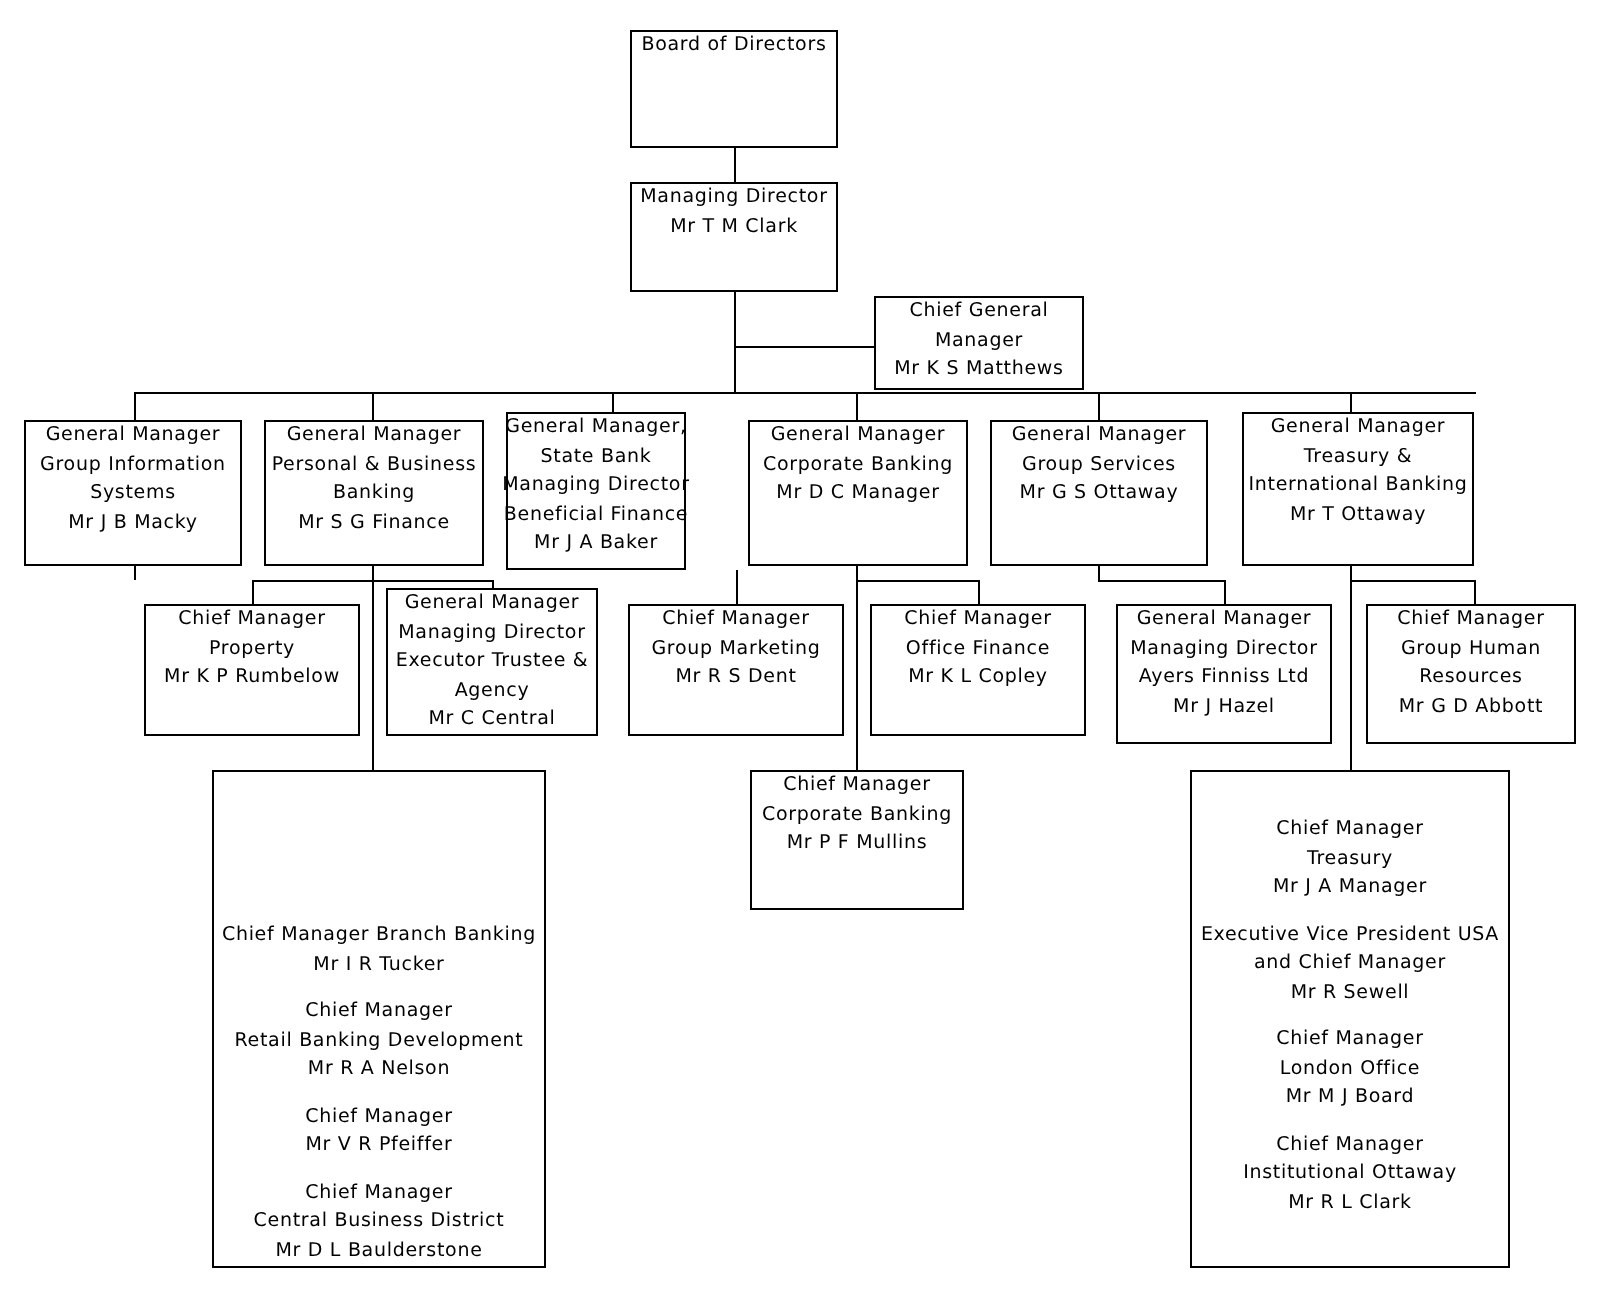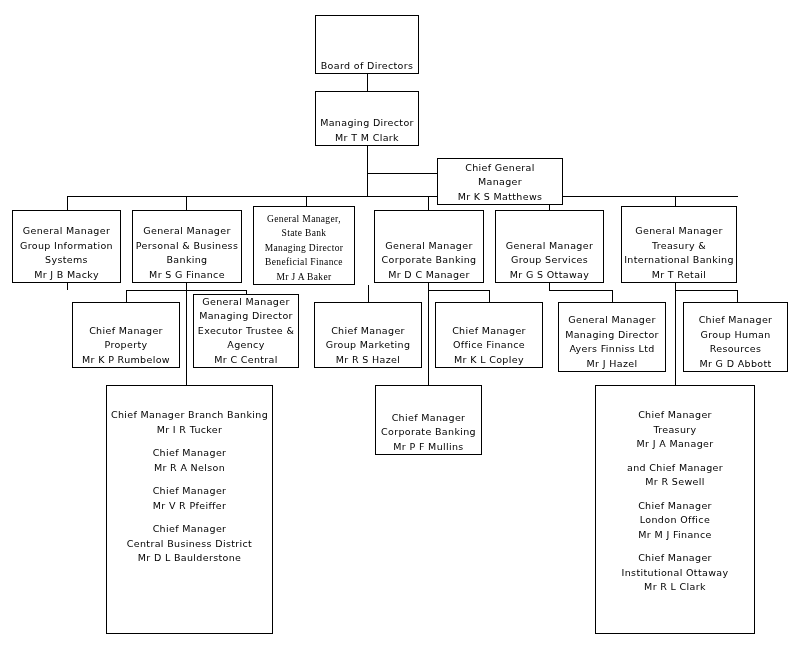--- a/index.html
+++ b/index.html
@@ -20,21 +20,21 @@
     overflow: hidden;
   }
   .node {
     position: absolute;
     box-sizing: border-box;
     border: 1px solid #000000;
     background: #ffffff;
     display: flex;
     flex-direction: column;
     align-items: center;
-    justify-content: flex-end;
+    justify-content: flex-start;
     text-align: center;
     font-size: 9.5px;
     line-height: 14.5px;
     letter-spacing: 0.35px;
     z-index: 2;
   }
   .node .line {
     display: block;
     white-space: nowrap;
   }
@@ -43,21 +43,21 @@
     height: 9px;
   }
   .connector {
     position: absolute;
     background: #000000;
     z-index: 1;
   }
   .connector.v { width: 1px; }
   .connector.h { height: 1px; }
   .node.tall {
-    justify-content: flex-start;
+    justify-content: flex-end;
     padding-top: 22px;
   }
   .node.tall-r {
     justify-content: flex-start;
     padding-top: 22px;
   }
 </style>
 </head>
 <body>
 
@@ -101,41 +101,41 @@
 
   <div class="node" style="left:315px; top:15px; width:104px; height:59px;">
     <span class="line">Board of Directors</span>
   </div>
 
   <div class="node" style="left:315px; top:91px; width:104px; height:55px;">
     <span class="line">Managing Director</span>
     <span class="line">Mr T M Clark</span>
   </div>
 
-  <div class="node" style="left:437px; top:158px; width:126px; height:47px;">
+  <div class="node" style="left:437px; top:148px; width:105px; height:47px;">
     <span class="line">Chief General</span>
     <span class="line">Manager</span>
     <span class="line">Mr K S Matthews</span>
   </div>
 
   <div class="node" style="left:12px; top:210px; width:109px; height:73px;">
     <span class="line">General Manager</span>
     <span class="line">Group Information</span>
     <span class="line">Systems</span>
     <span class="line">Mr J B Macky</span>
   </div>
 
   <div class="node" style="left:132px; top:210px; width:110px; height:73px;">
     <span class="line">General Manager</span>
     <span class="line">Personal &amp; Business</span>
     <span class="line">Banking</span>
     <span class="line">Mr S G Finance</span>
   </div>
 
-  <div class="node" style="left:253px; top:206px; width:102px; height:79px;font-family:Liberation Serif, serif;">
+  <div class="node" style="left:253px; top:206px; width:90px; height:79px;">
     <span class="line">General Manager,</span>
     <span class="line">State Bank</span>
     <span class="line">Managing Director</span>
     <span class="line">Beneficial Finance</span>
     <span class="line">Mr J A Baker</span>
   </div>
 
   <div class="node" style="left:374px; top:210px; width:110px; height:73px;">
     <span class="line">General Manager</span>
     <span class="line">Corporate Banking</span>
@@ -145,41 +145,41 @@
   <div class="node" style="left:495px; top:210px; width:109px; height:73px;">
     <span class="line">General Manager</span>
     <span class="line">Group Services</span>
     <span class="line">Mr G S Ottaway</span>
   </div>
 
   <div class="node" style="left:621px; top:206px; width:116px; height:77px;">
     <span class="line">General Manager</span>
     <span class="line">Treasury &amp;</span>
     <span class="line">International Banking</span>
-    <span class="line">Mr T Retail</span>
+    <span class="line">Mr T Ottaway</span>
   </div>
 
   <div class="node" style="left:72px; top:302px; width:108px; height:66px;">
     <span class="line">Chief Manager</span>
     <span class="line">Property</span>
     <span class="line">Mr K P Rumbelow</span>
   </div>
 
   <div class="node" style="left:193px; top:294px; width:106px; height:74px;">
     <span class="line">General Manager</span>
     <span class="line">Managing Director</span>
     <span class="line">Executor Trustee &amp;</span>
     <span class="line">Agency</span>
     <span class="line">Mr C Central</span>
   </div>
 
   <div class="node" style="left:314px; top:302px; width:108px; height:66px;">
     <span class="line">Chief Manager</span>
     <span class="line">Group Marketing</span>
-    <span class="line">Mr R S Hazel</span>
+    <span class="line">Mr R S Dent</span>
   </div>
 
   <div class="node" style="left:435px; top:302px; width:108px; height:66px;">
     <span class="line">Chief Manager</span>
     <span class="line">Office Finance</span>
     <span class="line">Mr K L Copley</span>
   </div>
 
   <div class="node" style="left:558px; top:302px; width:108px; height:70px;">
     <span class="line">General Manager</span>
@@ -193,20 +193,21 @@
     <span class="line">Group Human</span>
     <span class="line">Resources</span>
     <span class="line">Mr G D Abbott</span>
   </div>
 
   <div class="node tall" style="left:106px; top:385px; width:167px; height:249px;">
     <span class="line">Chief Manager Branch Banking</span>
     <span class="line">Mr I R Tucker</span>
     <span class="gap"></span>
     <span class="line">Chief Manager</span>
+    <span class="line">Retail Banking Development</span>
     <span class="line">Mr R A Nelson</span>
     <span class="gap"></span>
     <span class="line">Chief Manager</span>
     <span class="line">Mr V R Pfeiffer</span>
     <span class="gap"></span>
     <span class="line">Chief Manager</span>
     <span class="line">Central Business District</span>
     <span class="line">Mr D L Baulderstone</span>
   </div>
 
@@ -214,25 +215,26 @@
     <span class="line">Chief Manager</span>
     <span class="line">Corporate Banking</span>
     <span class="line">Mr P F Mullins</span>
   </div>
 
   <div class="node tall-r" style="left:595px; top:385px; width:160px; height:249px;">
     <span class="line">Chief Manager</span>
     <span class="line">Treasury</span>
     <span class="line">Mr J A Manager</span>
     <span class="gap"></span>
+    <span class="line">Executive Vice President USA</span>
     <span class="line">and Chief Manager</span>
     <span class="line">Mr R Sewell</span>
     <span class="gap"></span>
     <span class="line">Chief Manager</span>
     <span class="line">London Office</span>
-    <span class="line">Mr M J Finance</span>
+    <span class="line">Mr M J Board</span>
     <span class="gap"></span>
     <span class="line">Chief Manager</span>
     <span class="line">Institutional Ottaway</span>
     <span class="line">Mr R L Clark</span>
   </div>
 
 </div>
 
 </body></html>

